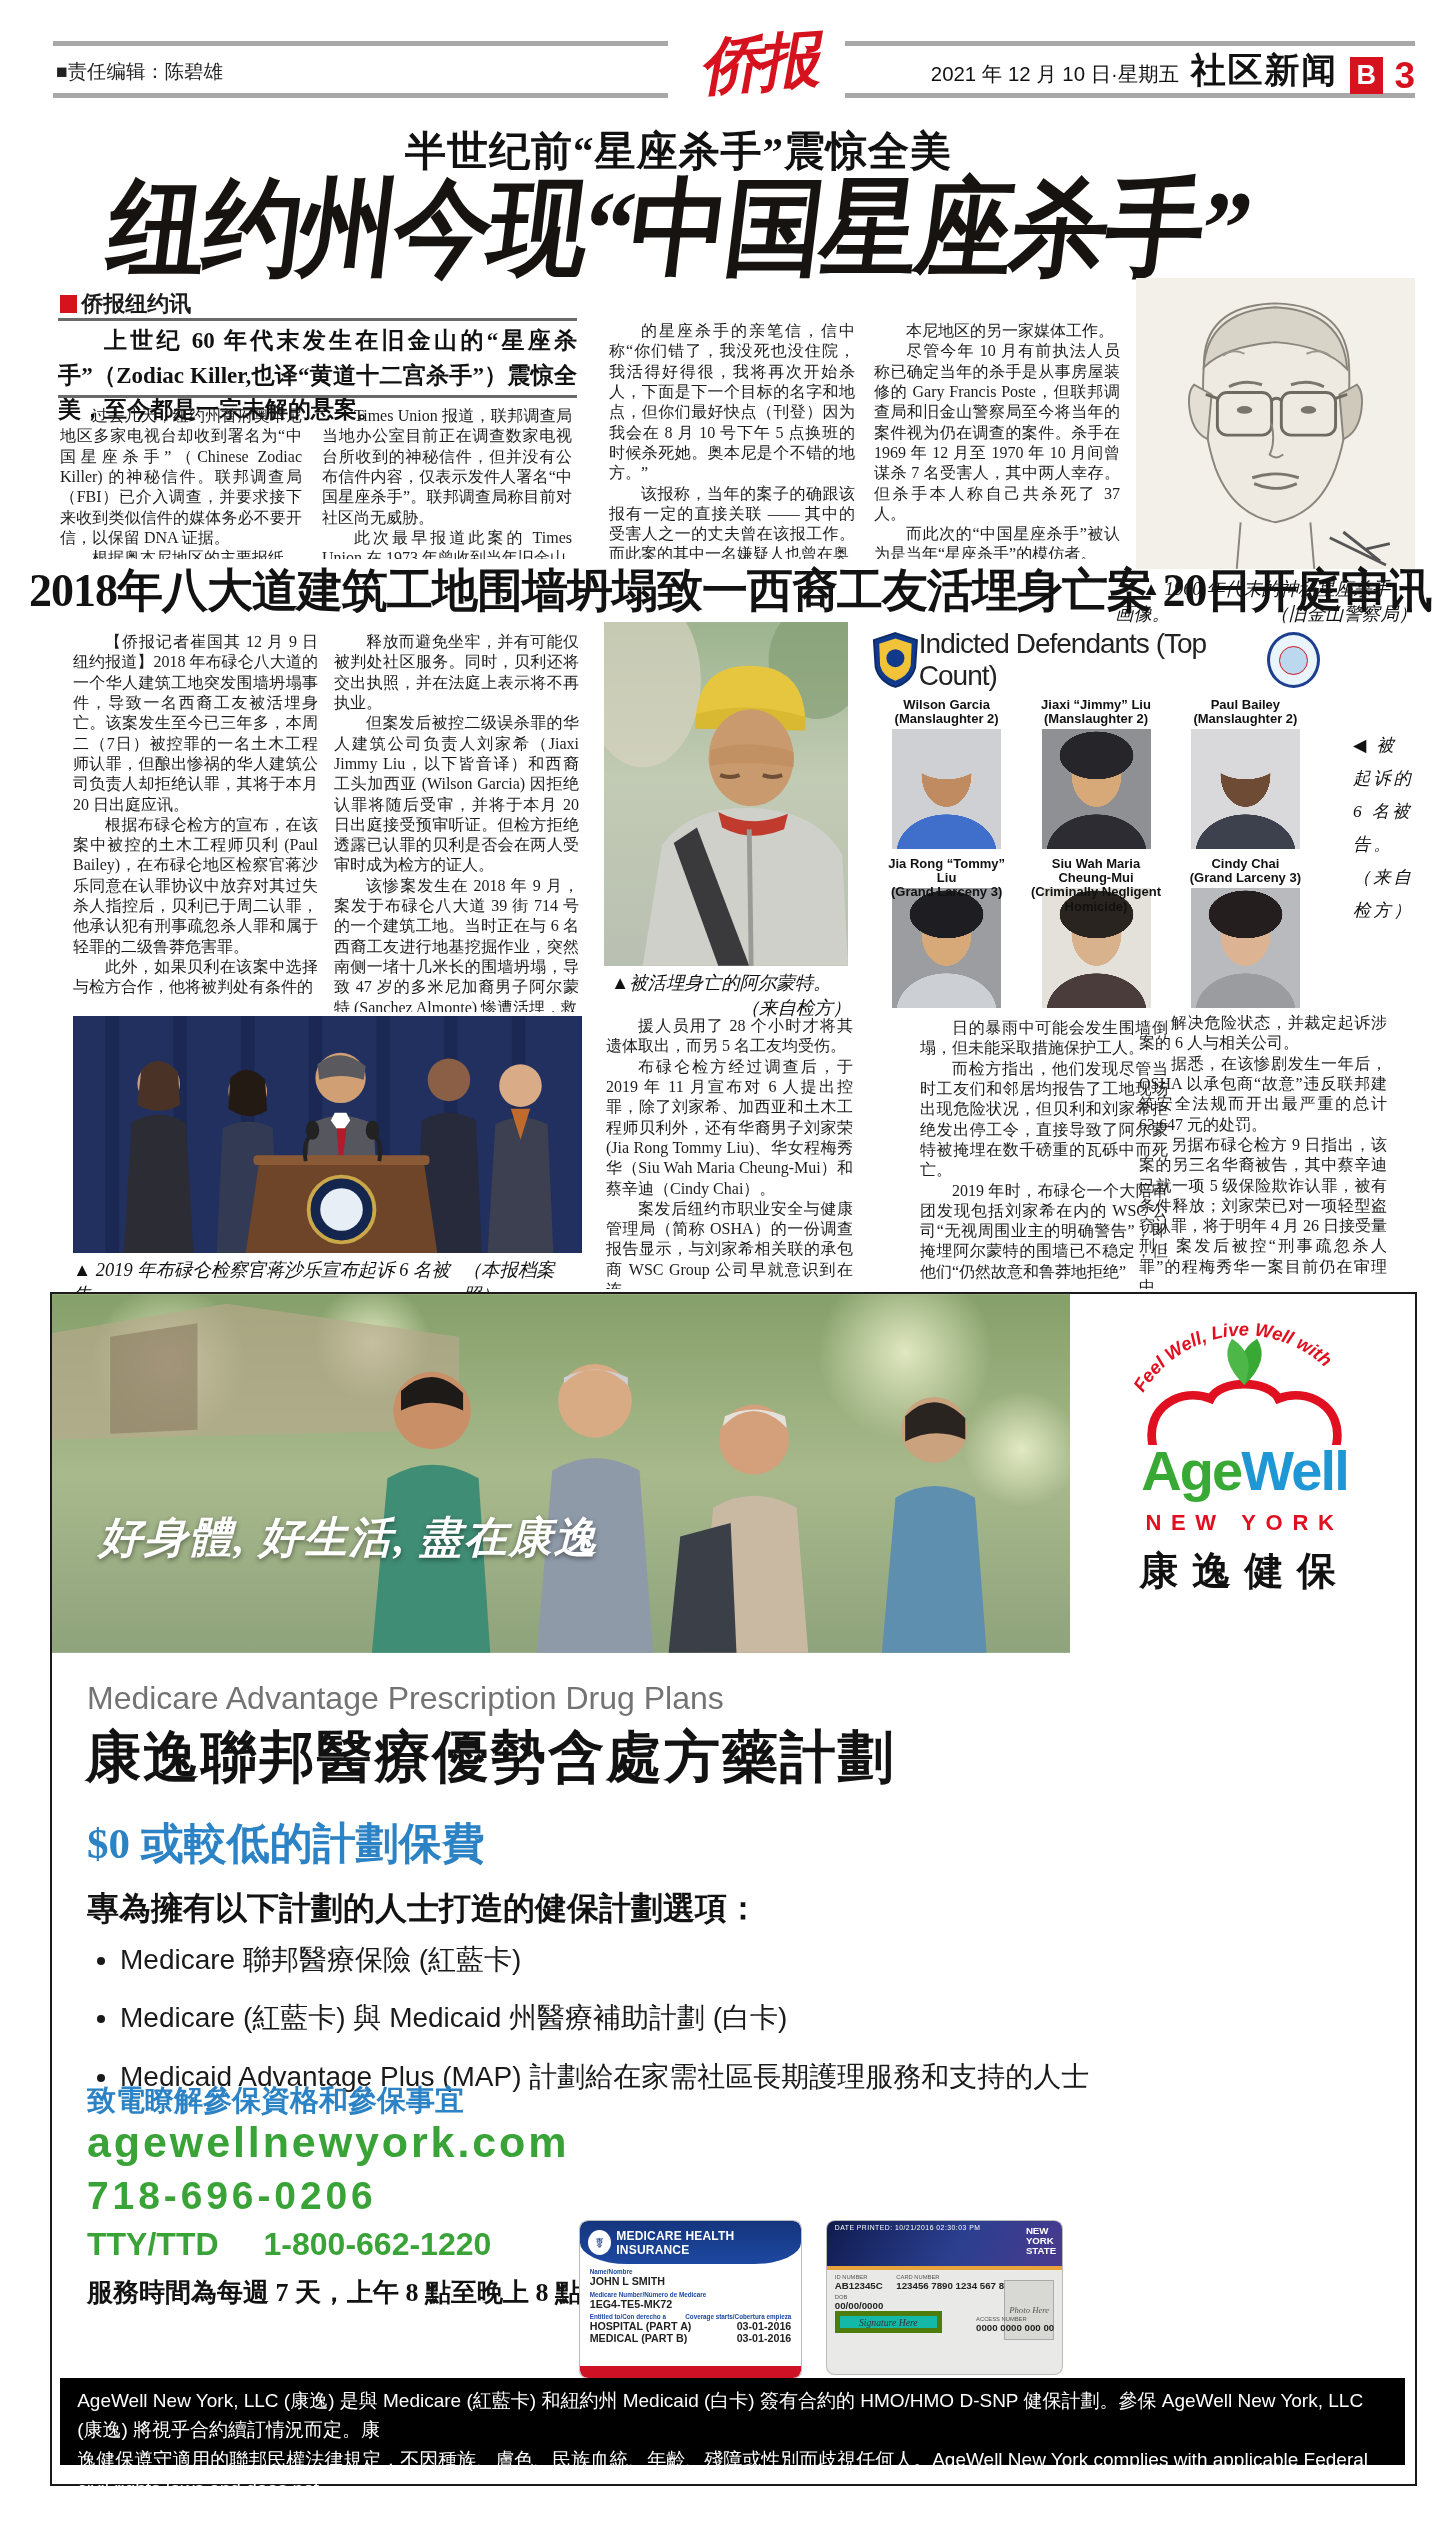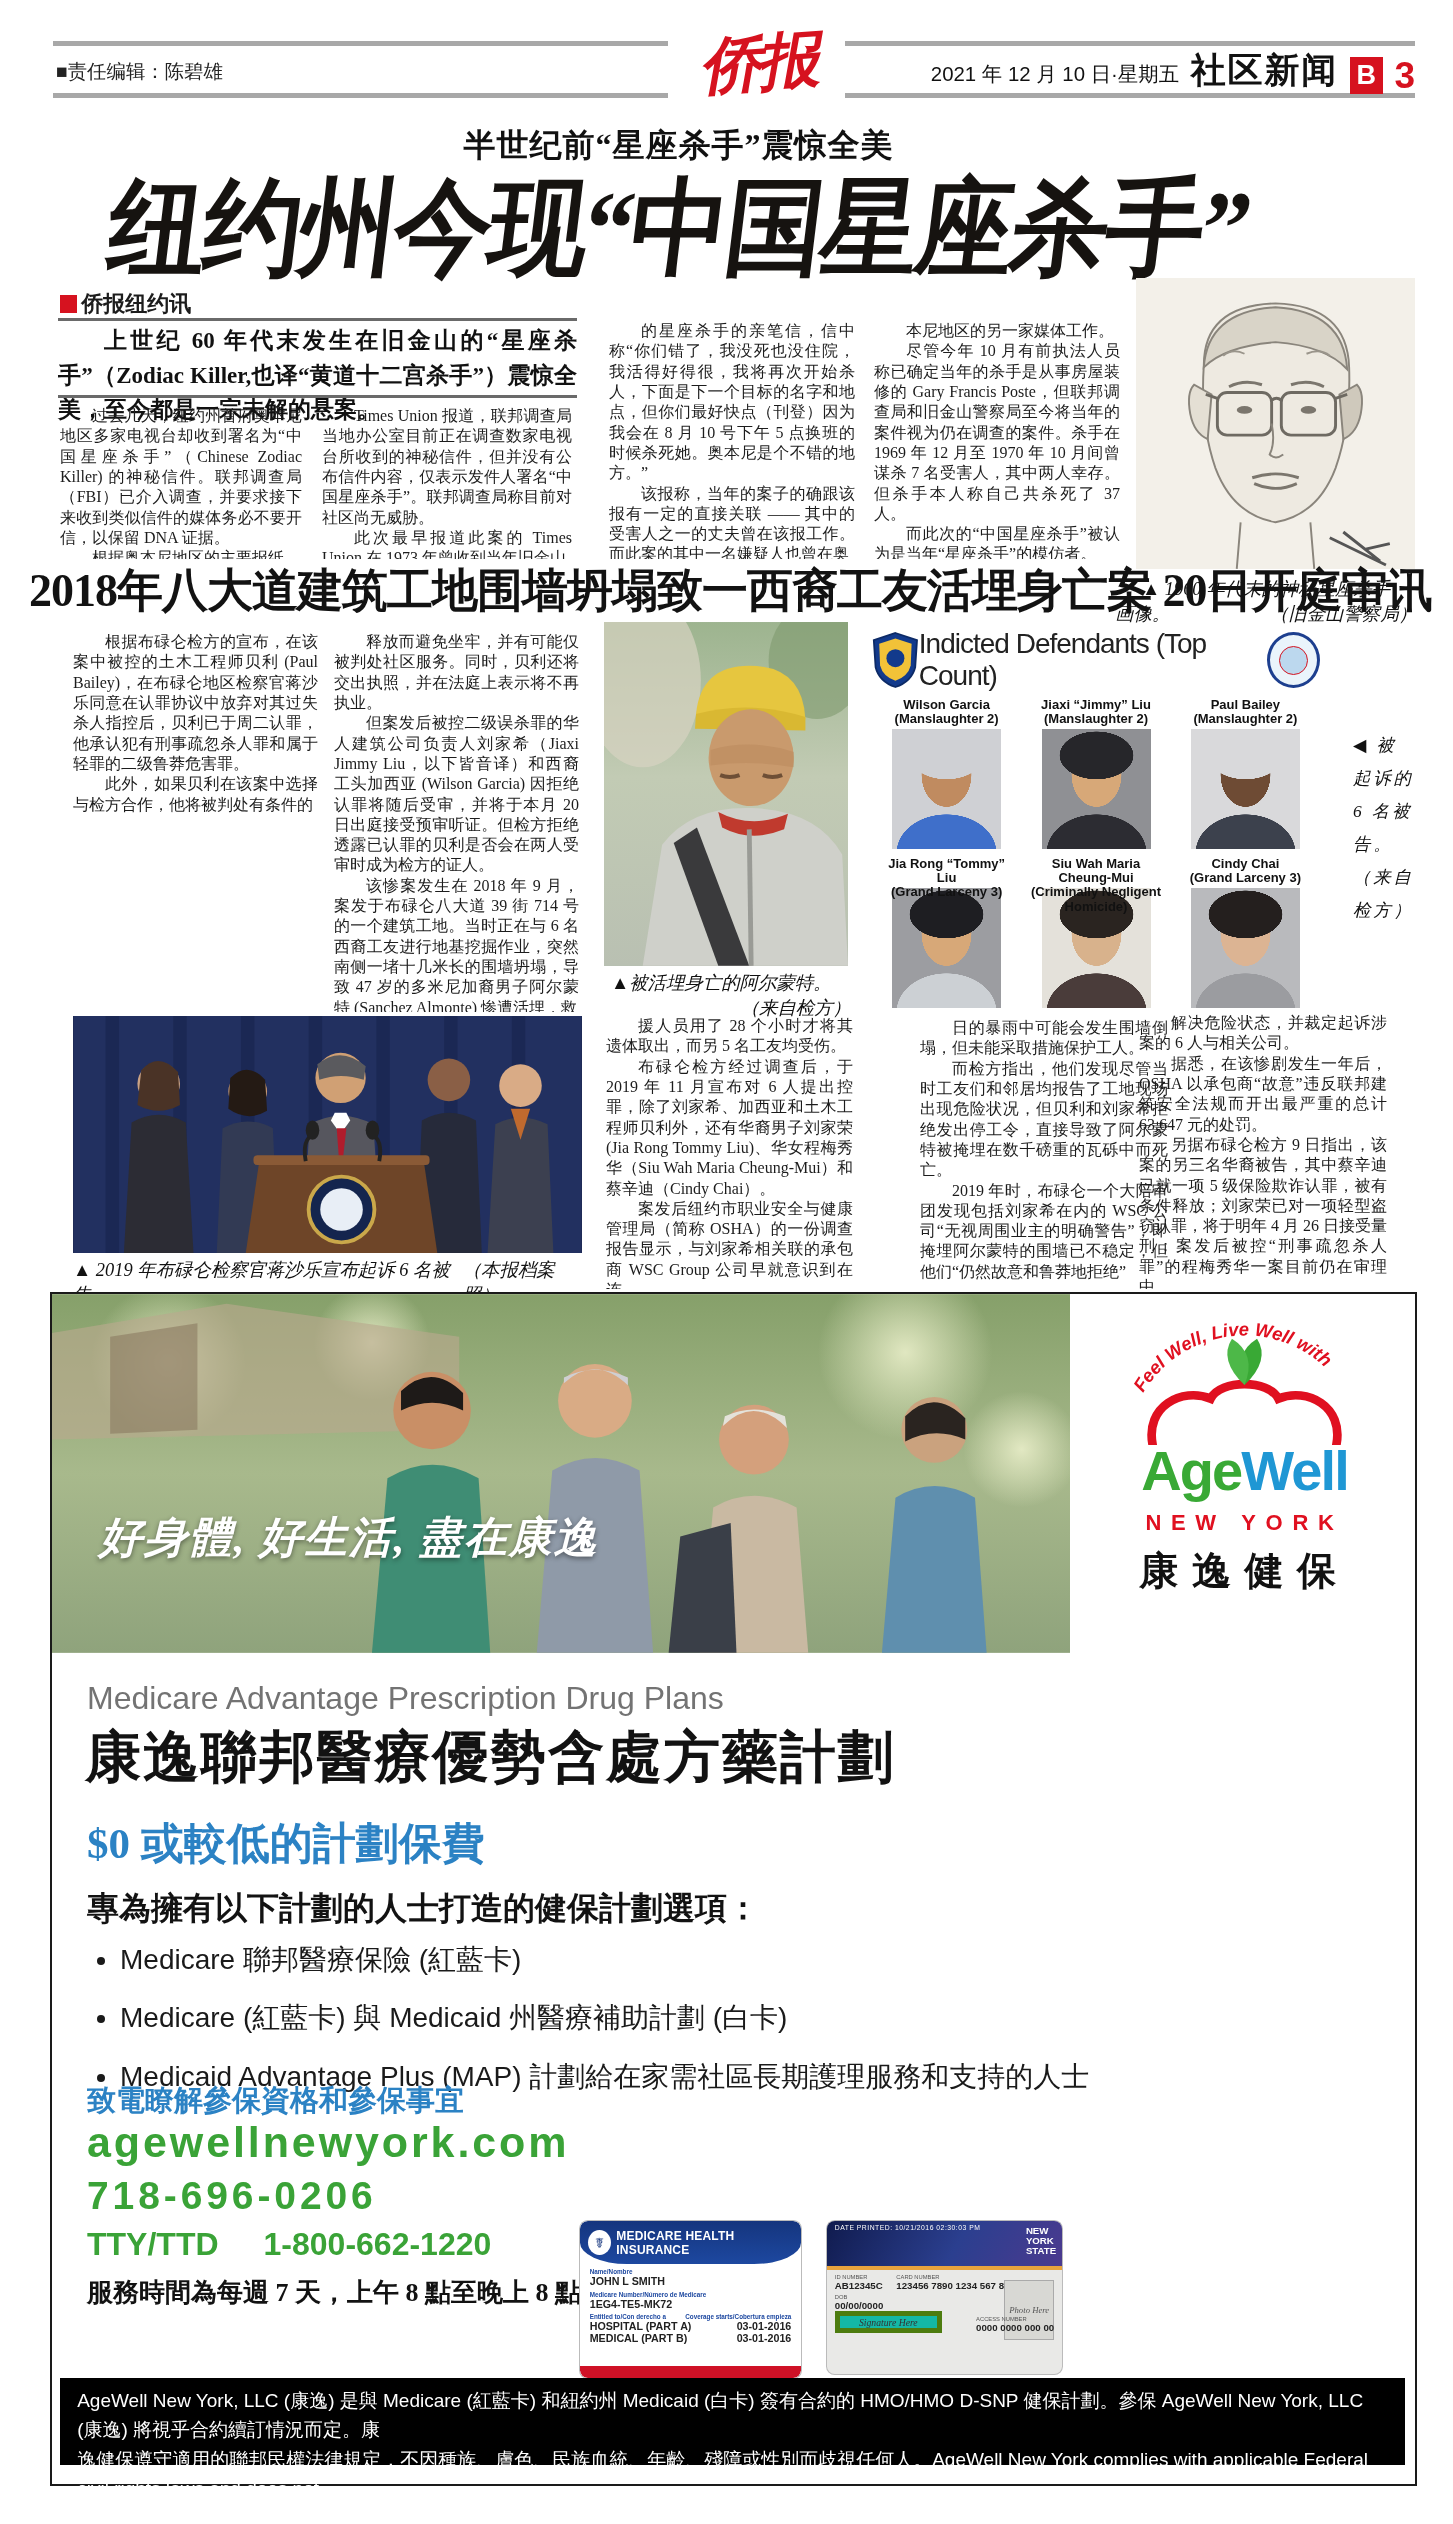--- a/index.html
+++ b/index.html
@@ -18,21 +18,21 @@
           transform:rotate(-4deg); letter-spacing:-3.9px; font-family:"DejaVu Serif",serif; }
   .mast-right { position:absolute; right:39px; top:47px; display:flex; align-items:flex-end; gap:11.6px; }
   .mast-date { font-size:20.4px; color:#111; padding-bottom:5.8px; font-family:"Liberation Sans","DejaVu Sans",sans-serif;}
   .mast-section { font-size:35px; font-weight:bold; color:#111; letter-spacing:1.9px; }
   .b-badge { background:#d6121f; color:#fff; font-weight:bold; font-size:27px; width:33px; height:37px;
              display:flex; align-items:center; justify-content:center; font-family:"Liberation Sans","DejaVu Sans",sans-serif; }
   .page-num { color:#d6121f; font-size:37px; font-weight:bold; font-family:"Liberation Sans","DejaVu Sans",sans-serif; line-height:1;}
 
   
   .kicker { position:absolute; left:0; top:124px; width:1357px; text-align:center;
-            font-size:32px; font-weight:bold; color:#111; letter-spacing:1px; }
+            font-size:41px; font-weight:bold; color:#111; letter-spacing:1px; }
   .headline1 { position:absolute; left:0; top:163px; width:1357px; text-align:center;
             font-size:98px; font-weight:bold; color:#161310; letter-spacing:-2.9px;
             transform:skewX(-7deg) scaleY(1.08); transform-origin:center; white-space:nowrap; }
   .byline { position:absolute; left:60px; top:289px; font-size:22px; font-weight:bold; display:flex; align-items:center; gap:3.9px;}
   .red-sq { width:17.4px; height:17.4px; background:#d6121f; display:inline-block; }
   .thin-rule { position:absolute; left:58px; width:519px; height:2.9px; background:#6a6a6a; }
   .lead { position:absolute; left:58px; top:324px; width:519px; font-size:23px; font-weight:bold;
           line-height:1.5; text-align:justify; text-indent:2em; color:#111; }
   .bodycol { position:absolute; font-size:16px; line-height:1.27; text-align:justify; overflow:hidden; color:#1c1c1c;}
   .bodycol p { text-indent:2em; }
@@ -218,20 +218,21 @@
       <span>画像。</span>
       <span>（旧金山警察局）</span>
     </div>
   </div>
 </div>
 
 <div>
   <div class="headline2">2018年八大道建筑工地围墙坍塌致一西裔工友活埋身亡案 20日开庭审讯</div>
 
   <div class="bodycol" style="left:73px; top:632px; width:245px; height:380px;">
+    <p>【侨报记者崔国其 12 月 9 日纽约报道】2018 年布碌仑八大道的一个华人建筑工地突发围墙坍塌事件，导致一名西裔工友被活埋身亡。该案发生至今已三年多，本周二（7日）被控罪的一名土木工程师认罪，但酿出惨祸的华人建筑公司负责人却拒绝认罪，其将于本月 20 日出庭应讯。</p>
     <p>根据布碌仑检方的宣布，在该案中被控的土木工程师贝利 (Paul Bailey)，在布碌仑地区检察官蒋沙乐同意在认罪协议中放弃对其过失杀人指控后，贝利已于周二认罪，他承认犯有刑事疏忽杀人罪和属于轻罪的二级鲁莽危害罪。</p>
     <p>此外，如果贝利在该案中选择与检方合作，他将被判处有条件的</p>
   </div>
   <div class="bodycol" style="left:334px; top:632px; width:245px; height:380px;">
     <p>释放而避免坐牢，并有可能仅被判处社区服务。同时，贝利还将交出执照，并在法庭上表示将不再执业。</p>
     <p>但案发后被控二级误杀罪的华人建筑公司负责人刘家希（Jiaxi Jimmy Liu，以下皆音译）和西裔工头加西亚 (Wilson Garcia) 因拒绝认罪将随后受审，并将于本月 20 日出庭接受预审听证。但检方拒绝透露已认罪的贝利是否会在两人受审时成为检方的证人。</p>
     <p>该惨案发生在 2018 年 9 月，案发于布碌仑八大道 39 街 714 号的一个建筑工地。当时正在与 6 名西裔工友进行地基挖掘作业，突然南侧一堵十几米长的围墙坍塌，导致 47 岁的多米尼加裔男子阿尔蒙特 (Sanchez Almonte) 惨遭活埋，救</p>
   </div>
 
   <div class="worker-photo">

